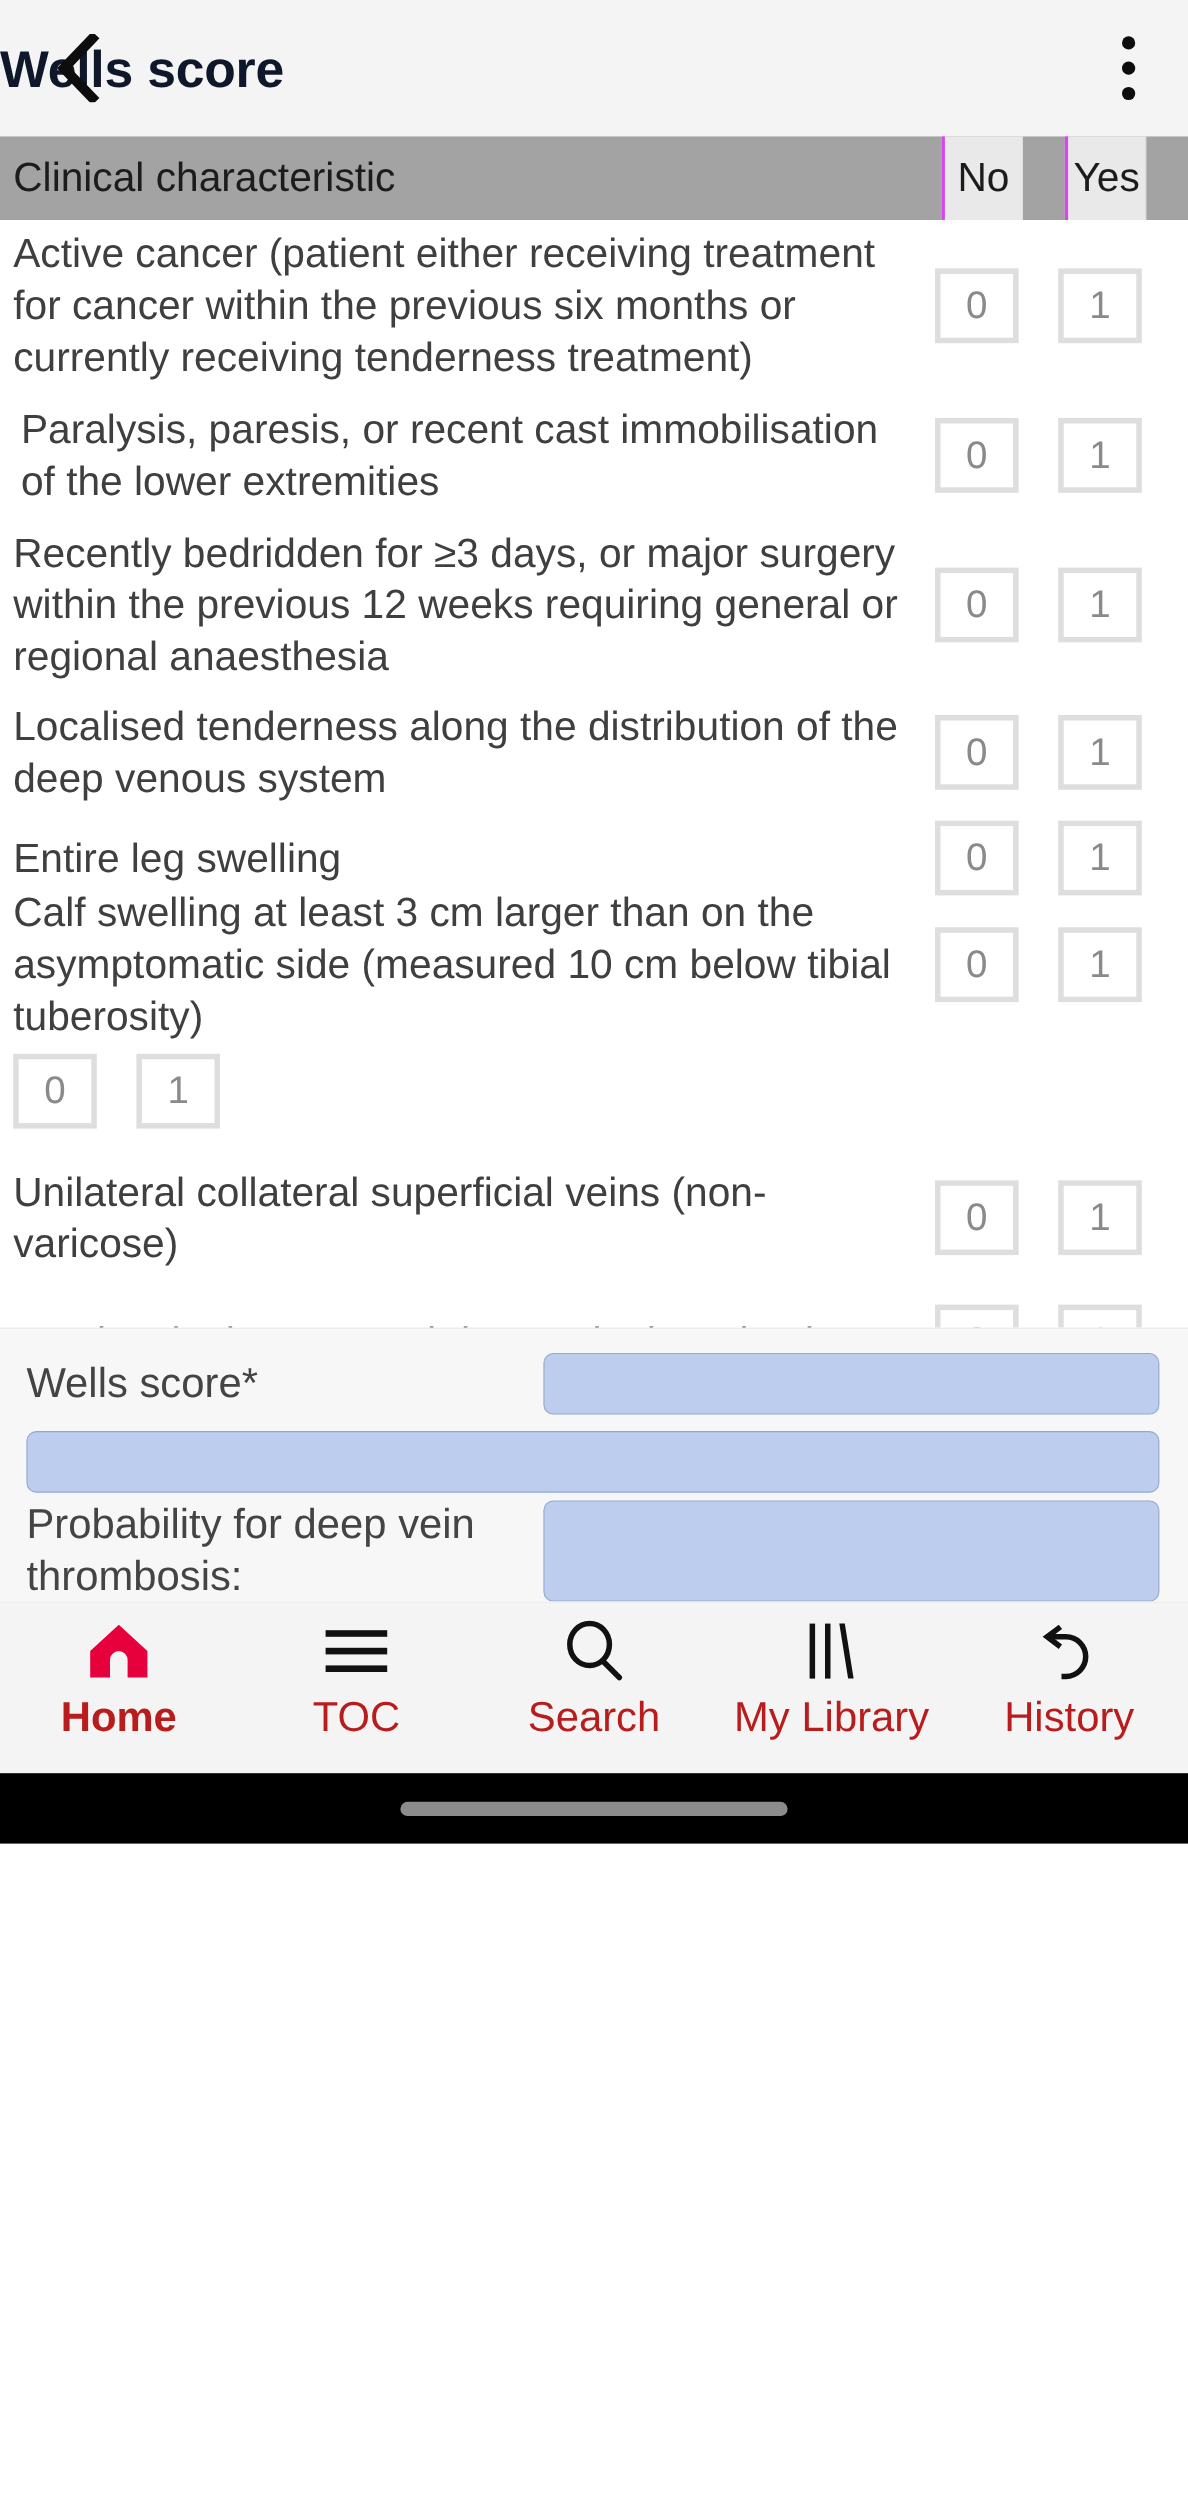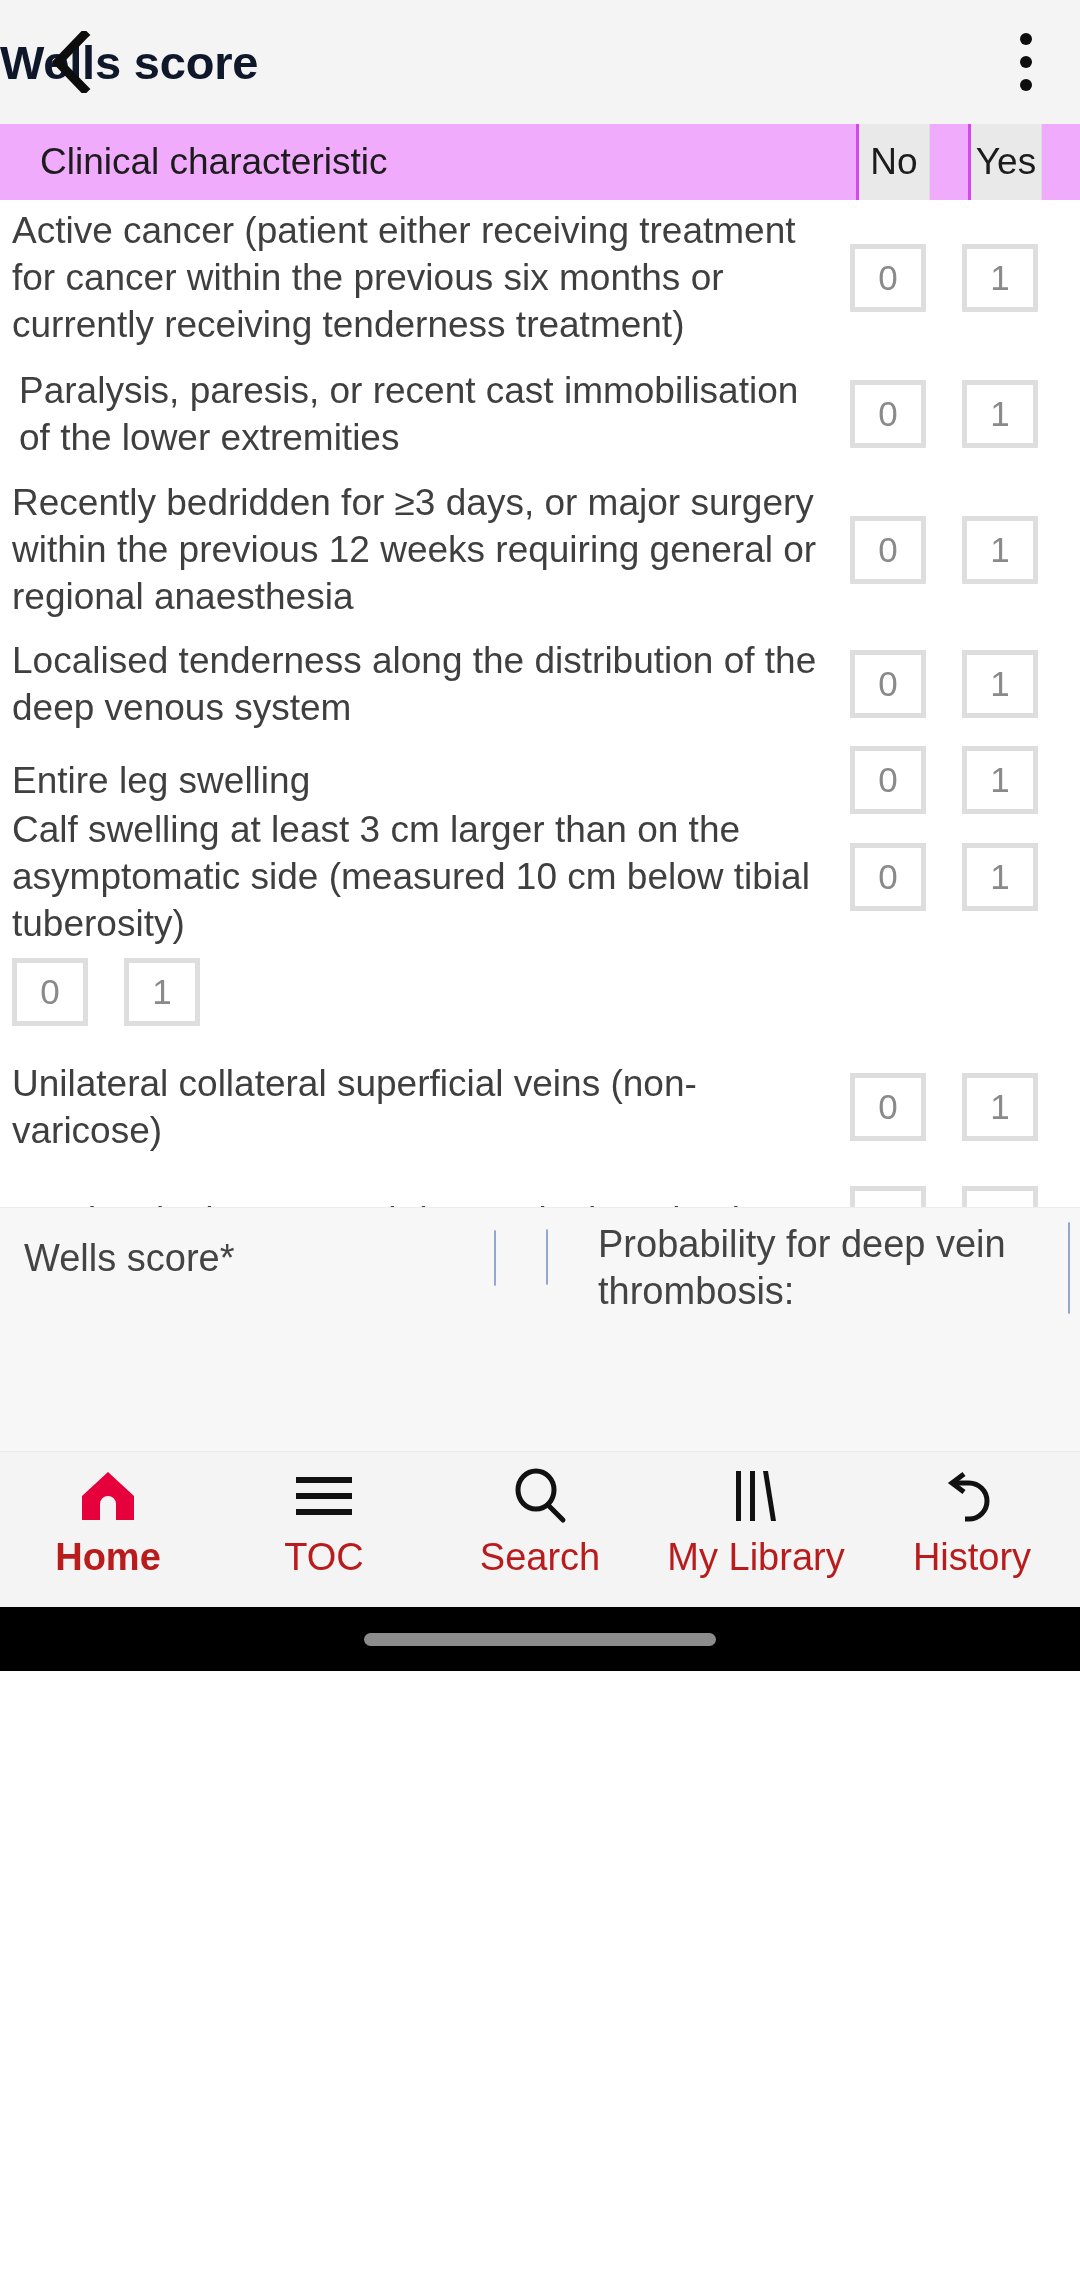--- a/index.html
+++ b/index.html
@@ -70,25 +70,24 @@
     width: 12px;
     height: 12px;
     border-radius: 50%;
     background: #0d0d0d;
   }
 
   
   .table-head {
     flex: 0 0 76px;
     height: 76px;
-    background: #f0abfc;
+    background: #a3a3a3;
     display: flex;
     align-items: stretch;
     position: relative;
-    padding-left: 28px;
   }
   .th-characteristic {
     flex: 1 1 auto;
     display: flex;
     align-items: center;
     padding-left: 12px;
     font-size: 37px;
     color: #1c1c1c;
   }
   .th-cell {
@@ -155,21 +154,21 @@
   .r8 { height: 115px; }
   .r9 { height: 112px; }
 
   
   .results {
     flex: 0 0 244px;
     background: #f7f7f7;
     border-top: 1px solid #ececec;
     padding: 14px 0 0 0;
     display: flex;
-    flex-direction: row;
+    flex-direction: column;
     justify-content: flex-start;
   }
   .result-row {
     display: flex;
     align-items: center;
     padding: 0 26px 0 24px;
   }
   .rr1 { height: 72px; }
   .rr2 { height: 70px; }
   .rr3 { height: 92px; }

